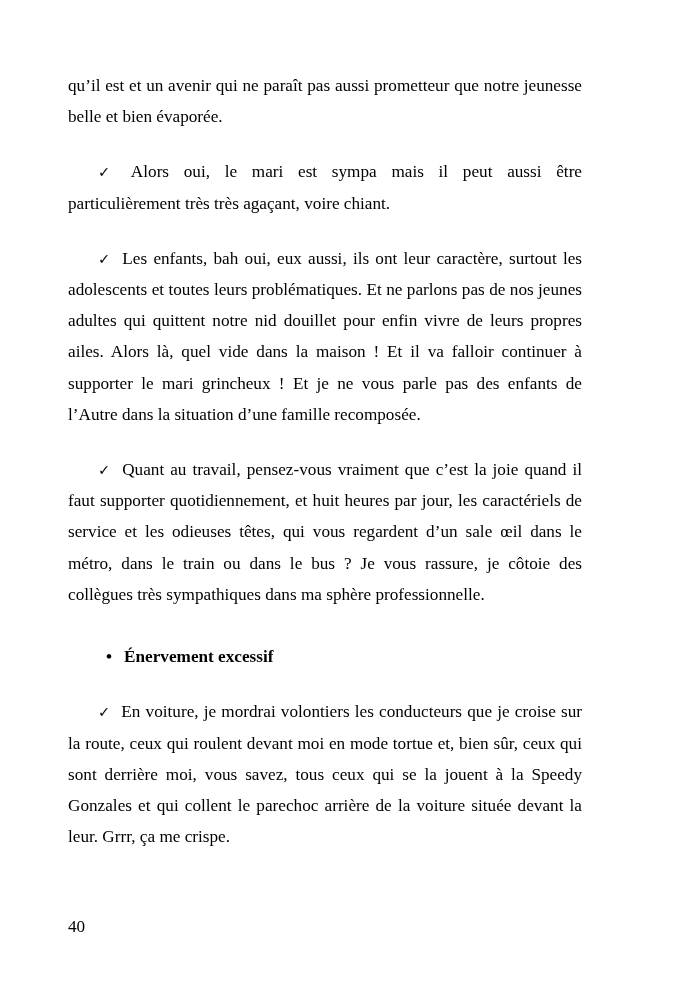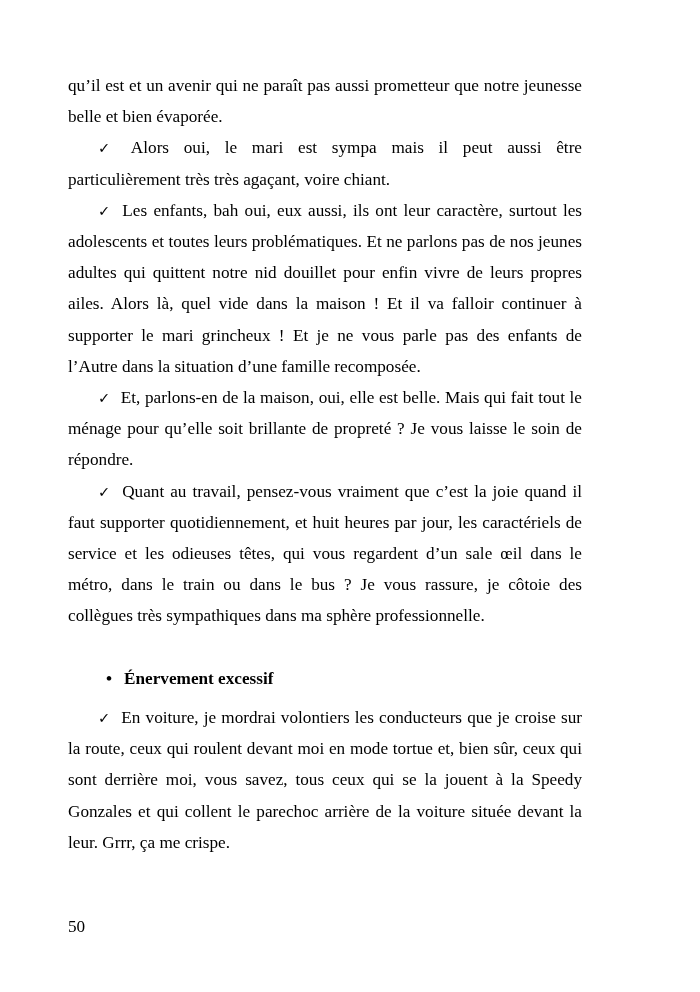--- a/index.html
+++ b/index.html
@@ -31,20 +31,21 @@
     font-size: 17.2px;
     line-height: 31.2px;
     text-align: justify;
     text-justify: inter-word;
     text-indent: 0;
     hyphens: none;
     -webkit-hyphens: none;
   }
   p.body-par.indented {
     text-indent: 30px;
+    margin-top: 24px;
   }
   p.body-par.gap-before {
     margin-top: 31.2px;
   }
   p.heading-par {
     margin: 8px;
     margin-top: 31.2px;
     font-size: 17.2px;
     line-height: 31.2px;
     font-weight: bold;
@@ -79,26 +80,25 @@
 <div class="page">
 
   <div class="text-column">
 
     <p class="body-par">qu’il est et un avenir qui ne paraît pas aussi prometteur que notre jeunesse belle et bien évaporée.</p>
 
     <p class="body-par indented"><span class="check-mark">✓  </span><span>Alors oui, le mari est sympa mais il peut aussi être particulièrement très très agaçant, voire chiant.</span></p>
 
     <p class="body-par indented"><span class="check-mark">✓  </span><span>Les enfants, bah oui, eux aussi, ils ont leur caractère, surtout les adolescents et toutes leurs problématiques. Et ne parlons pas de nos jeunes adultes qui quittent notre nid douillet pour enfin vivre de leurs propres ailes. Alors là, quel vide dans la maison ! Et il va falloir continuer à supporter le mari grincheux ! Et je ne vous parle pas des enfants de l’Autre dans la situation d’une famille recomposée.</span></p>
 
-    <p class="body-par indented"><span class="check-mark">✓  </span><span>Et, parlons-en de la maison, oui, elle est belle. Mais qui fait tout le ménage pour qu’elle soit brillante de propreté ? Je vous laisse le soin de répondre.</span></p>
 
     <p class="body-par indented"><span class="check-mark">✓  </span><span>Quant au travail, pensez-vous vraiment que c’est la joie quand il faut supporter quotidiennement, et huit heures par jour, les caractériels de service et les odieuses têtes, qui vous regardent d’un sale œil dans le métro, dans le train ou dans le bus ? Je vous rassure, je côtoie des collègues très sympathiques dans ma sphère professionnelle.</span></p>
 
 
     <p class="heading-par"><span class="bullet-dot">•  </span><span class="heading-text">Énervement excessif</span></p>
 
     <p class="body-par indented"><span class="check-mark">✓  </span><span>En voiture, je mordrai volontiers les conducteurs que je croise sur la route, ceux qui roulent devant moi en mode tortue et, bien sûr, ceux qui sont derrière moi, vous savez, tous ceux qui se la jouent à la Speedy Gonzales et qui collent le parechoc arrière de la voiture située devant la leur. Grrr, ça me crispe.</span></p>
 
   </div>
 
-  <div class="page-number">50</div>
+  <div class="page-number">40</div>
 
 </div>
 
 </body></html>

